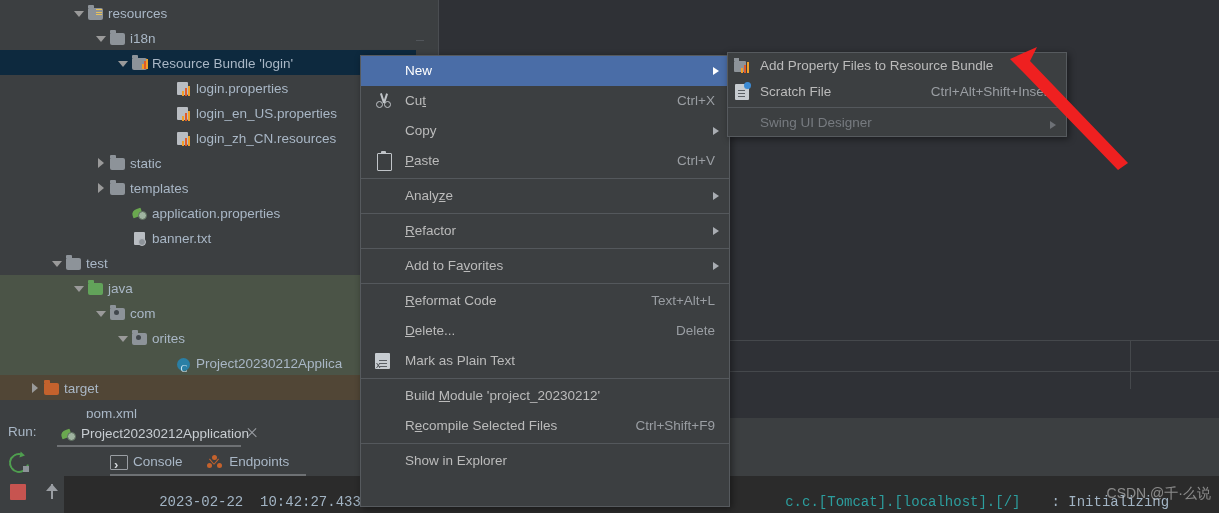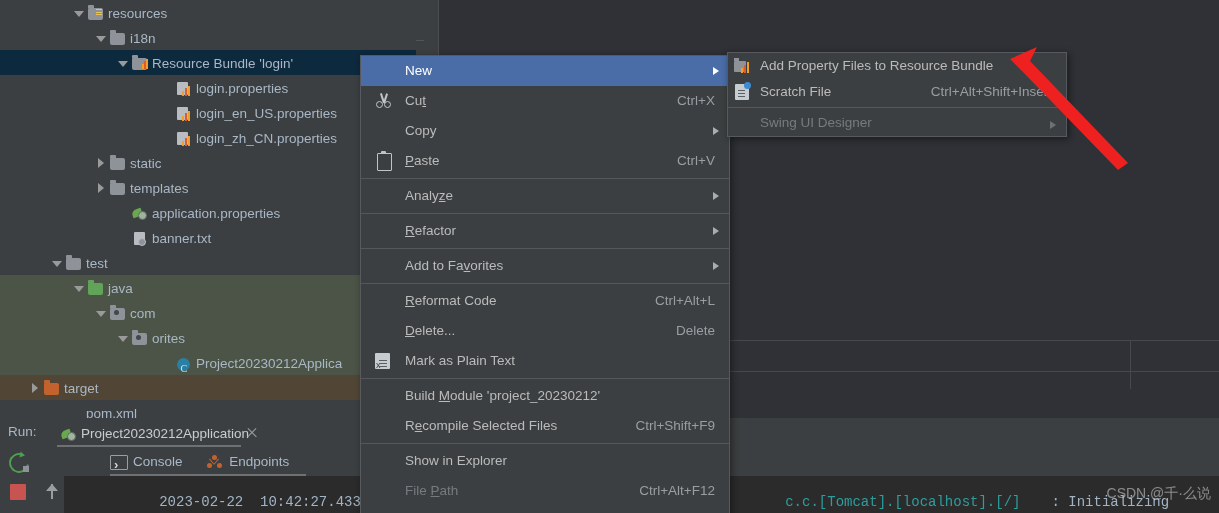--- a/index.html
+++ b/index.html
@@ -222,21 +222,21 @@
               <i class="b2"></i>
               <i class="b3"></i>
             </span>
           </span></span><span class="lbl">login_en_US.properties</span></div>
       <div class="row"><span style="display:inline-block;width:162px"></span><span class="arrow blank"></span><span class="ic"><span class="pfile">
             <span class="bars">
               <i class="b1"></i>
               <i class="b2"></i>
               <i class="b3"></i>
             </span>
-          </span></span><span class="lbl">login_zh_CN.properties</span></div>
+          </span></span><span class="lbl">login_zh_CN.resources</span></div>
       <div class="row"><span style="display:inline-block;width:96px"></span><span class="arrow right"></span><span class="ic"><span class="fold"></span></span><span class="lbl">static</span></div>
       <div class="row"><span style="display:inline-block;width:96px"></span><span class="arrow right"></span><span class="ic"><span class="fold"></span></span><span class="lbl">templates</span></div>
       <div class="row"><span style="display:inline-block;width:118px"></span><span class="arrow blank"></span><span class="ic"><span class="springleaf">
             <span class="lf"></span>
             <span class="rd"></span>
           </span></span><span class="lbl">application.properties</span></div>
       <div class="row"><span style="display:inline-block;width:118px"></span><span class="arrow blank"></span><span class="ic"><span class="leaf txt-ic"></span></span><span class="lbl">banner.txt</span></div>
       <div class="row"><span style="display:inline-block;width:52px"></span><span class="arrow down"></span><span class="ic"><span class="fold"></span></span><span class="lbl">test</span></div>
       <div class="row srcjava"><span style="display:inline-block;width:74px"></span><span class="arrow down"></span><span class="ic"><span class="fold green"></span></span><span class="lbl">java</span></div>
       <div class="row srcjava"><span style="display:inline-block;width:96px"></span><span class="arrow down"></span><span class="ic"><span class="fold">
@@ -326,35 +326,34 @@
       <div class="mi"><span class="mic">
           <span class="ic-paste"></span>
         </span><span class="mlbl"><span class="u">P</span>aste</span><span class="ks">Ctrl+V</span></div>
       <div class="msep"></div>
       <div class="mi"><span class="mlbl">Analy<span class="u">z</span>e</span><span class="sub"></span></div>
       <div class="msep"></div>
       <div class="mi"><span class="mlbl"><span class="u">R</span>efactor</span><span class="sub"></span></div>
       <div class="msep"></div>
       <div class="mi"><span class="mlbl">Add to Fa<span class="u">v</span>orites</span><span class="sub"></span></div>
       <div class="msep"></div>
-      <div class="mi"><span class="mlbl"><span class="u">R</span>eformat Code</span><span class="ks">Ctrl+Alt+L</span></div>
+      <div class="mi"><span class="mlbl"><span class="u">R</span>eformat Code</span><span class="ks">Text+Alt+L</span></div>
       <div class="mi"><span class="mlbl"><span class="u">D</span>elete...</span><span class="ks">Delete</span></div>
       <div class="mi"><span class="mic">
           <span class="ic-plain">
             <i class="r1"></i>
             <i class="r2"></i>
             <i class="r3"></i>
           </span>
         </span><span class="mlbl">Mark as Plain Text</span></div>
       <div class="msep"></div>
       <div class="mi"><span class="mlbl">Build <span class="u">M</span>odule 'project_20230212'</span></div>
       <div class="mi"><span class="mlbl">R<span class="u">e</span>compile Selected Files</span><span class="ks">Ctrl+Shift+F9</span></div>
       <div class="msep"></div>
       <div class="mi"><span class="mlbl">Show in Explorer</span></div>
-      <div class="mi disabled"><span class="mlbl">File <span class="u">P</span>ath</span><span class="ks">Ctrl+Alt+F12</span></div>
       <div class="mi"></div>
     </div>
 
   <div id="submenu">
       <div class="mi"><span class="mic">
           <span class="ic-sbundle">
             <span class="f"></span>
             <span class="b">
               <i class="b1"></i>
               <i class="b2"></i>

